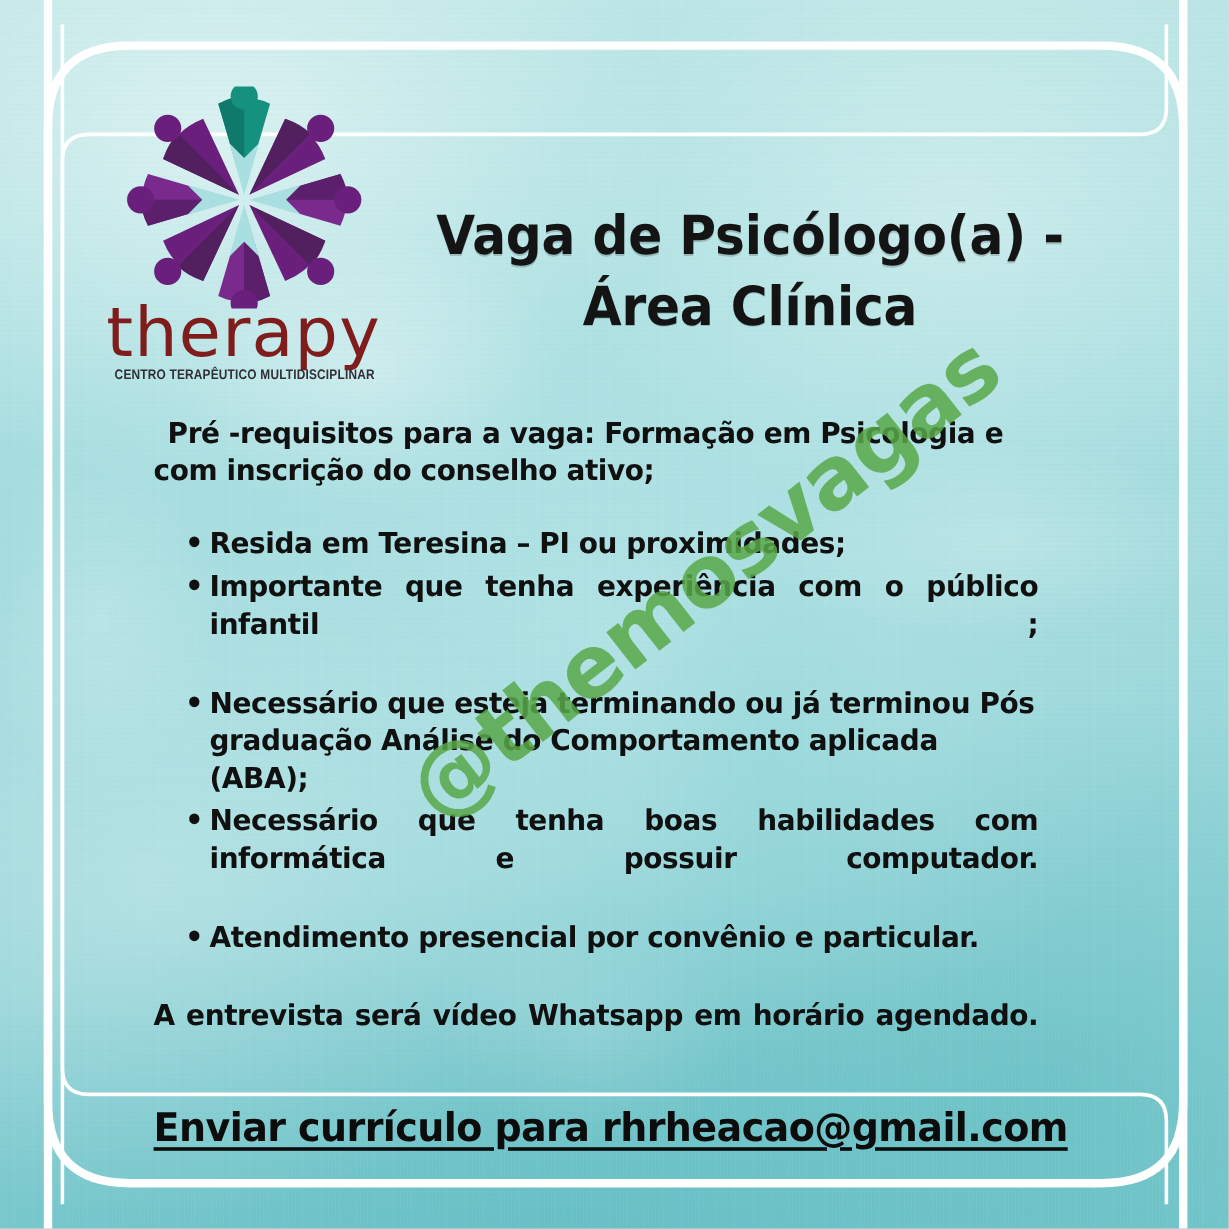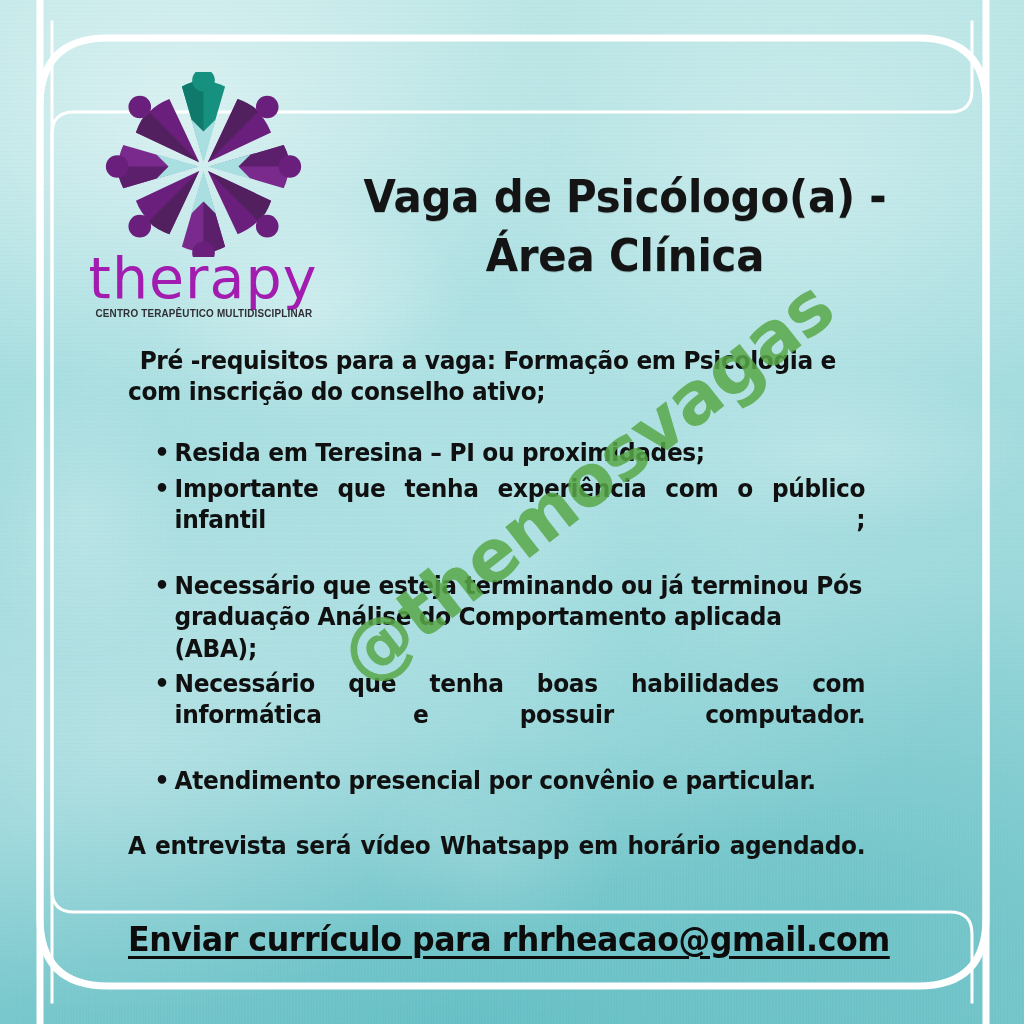--- a/index.html
+++ b/index.html
@@ -55,21 +55,21 @@
     position: absolute;
     left: 78px; top: 72px;
     width: 250px;
     text-align: center;
   }
   .logo-mark { width: 215px; height: 185px; margin: 0 auto; display: block; }
   .logo-word {
     font-family: "DejaVu Sans", sans-serif;
     font-size: 57px;
     letter-spacing: 1px;
-    color: #a21caf;
+    color: #7f1d1d;
     line-height: .95;
     margin-top: -6px;
     font-weight: 400;
   }
   .logo-tag {
     font-family: "Liberation Sans", sans-serif;
     font-size: 11.5px;
     font-weight: 700;
     letter-spacing: .2px;
     color: #2f2f35;

